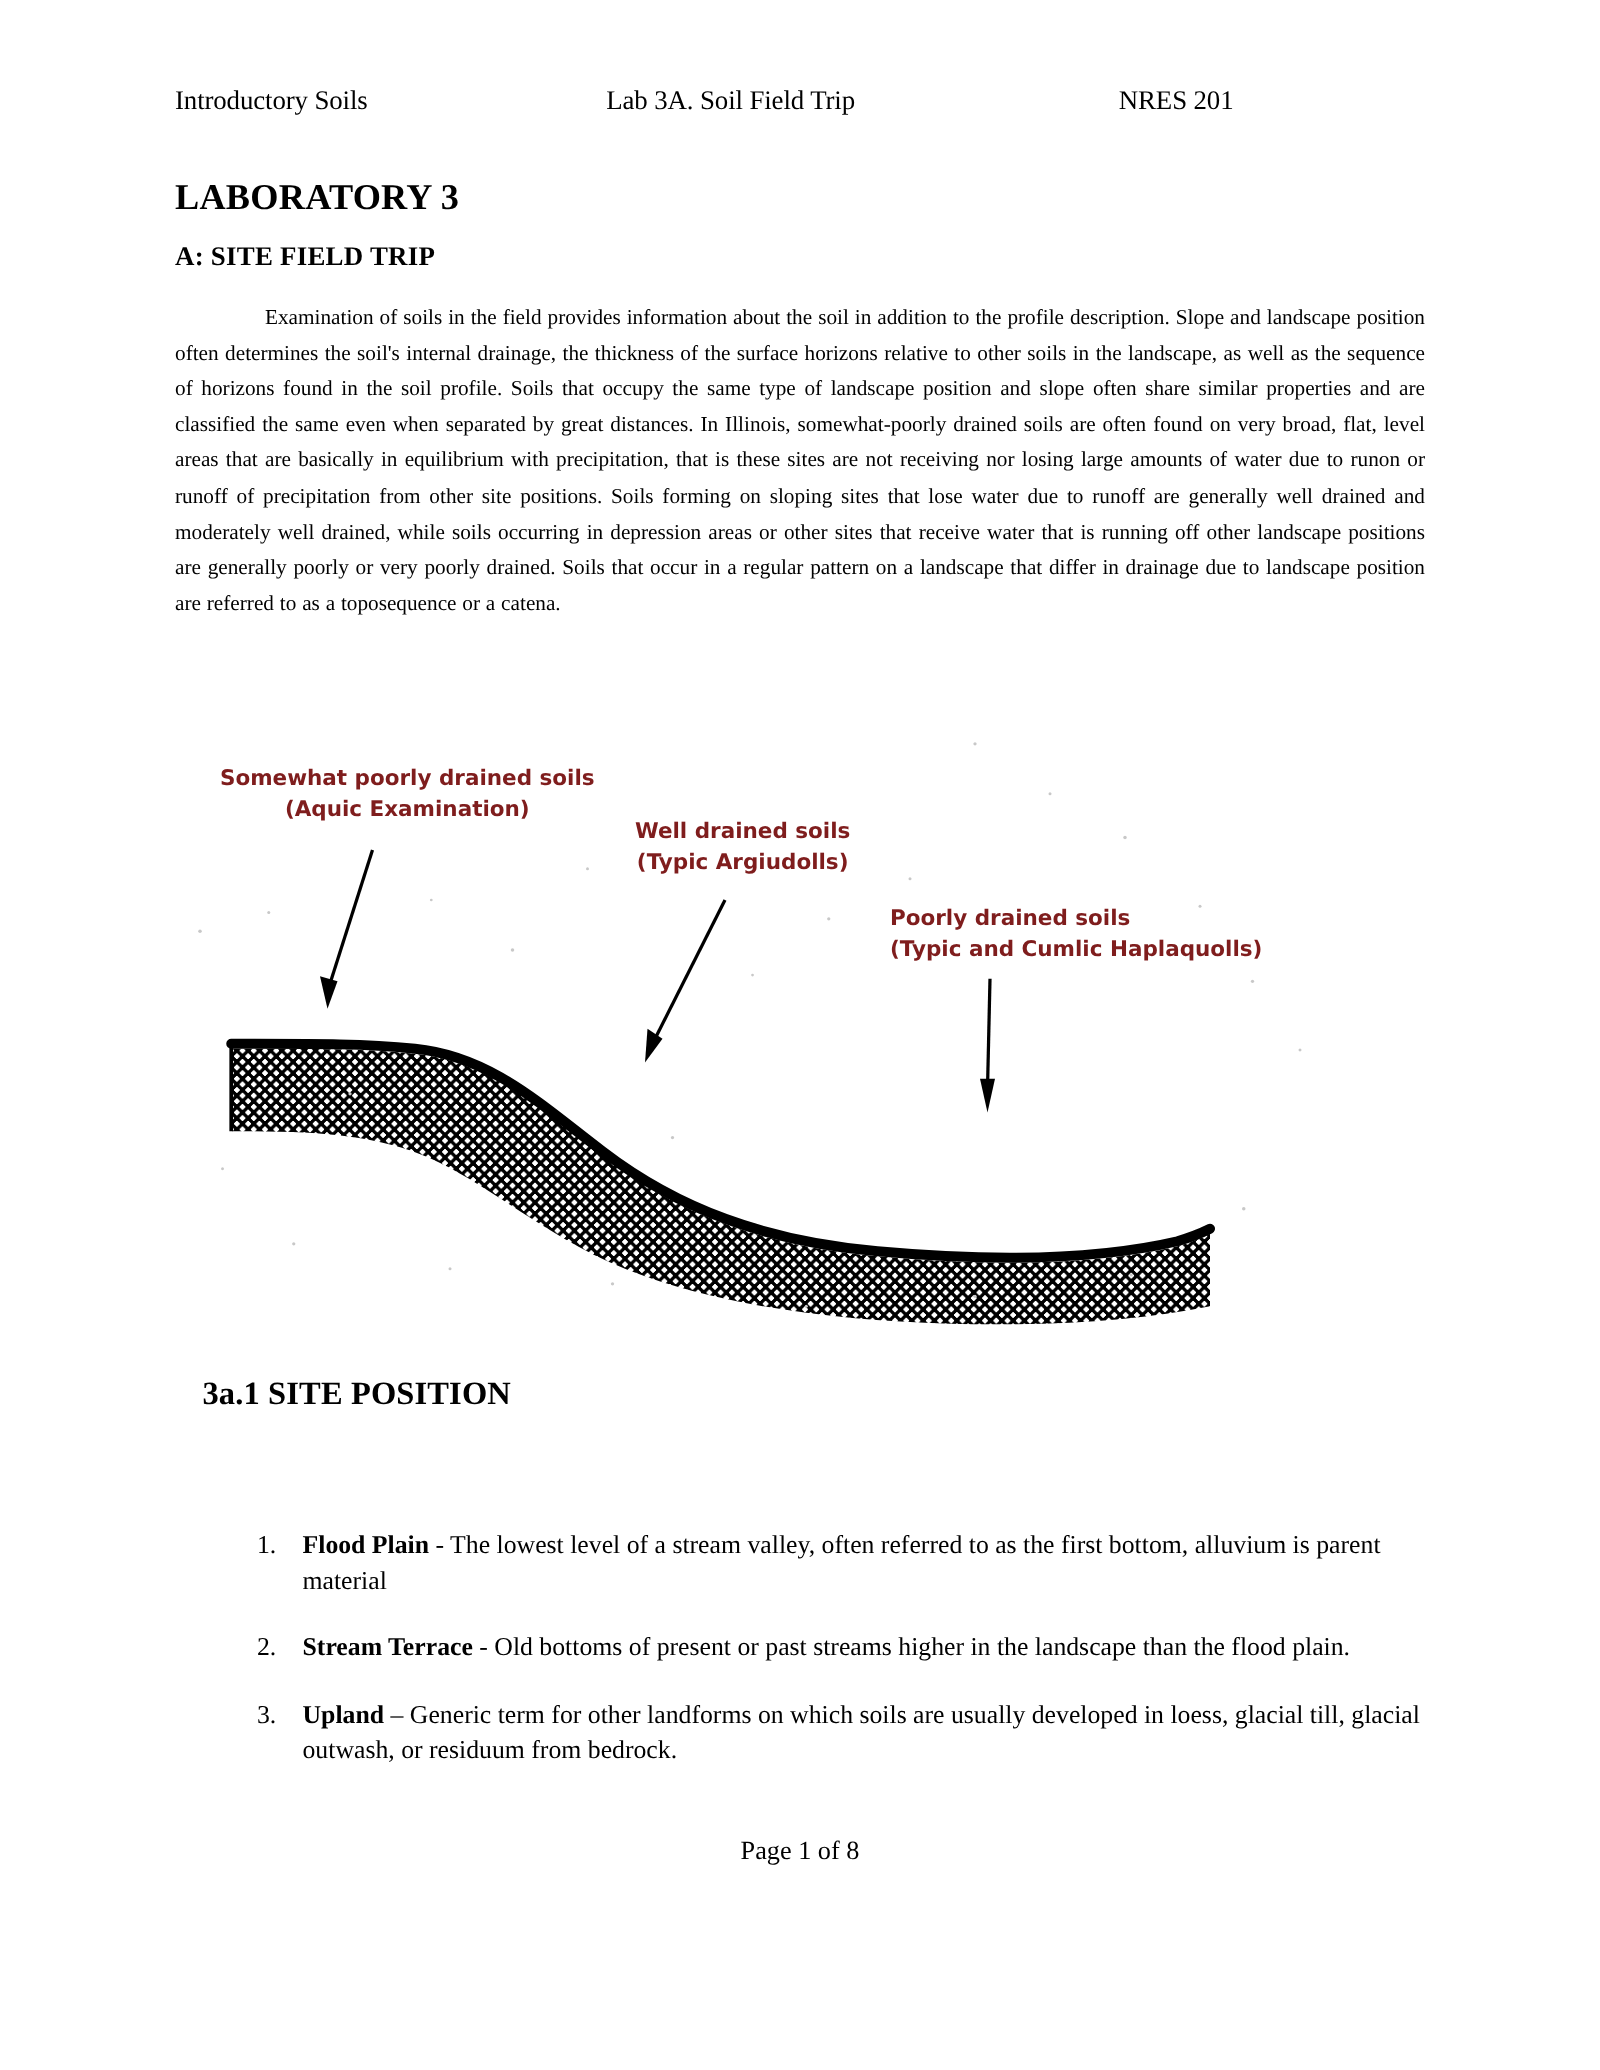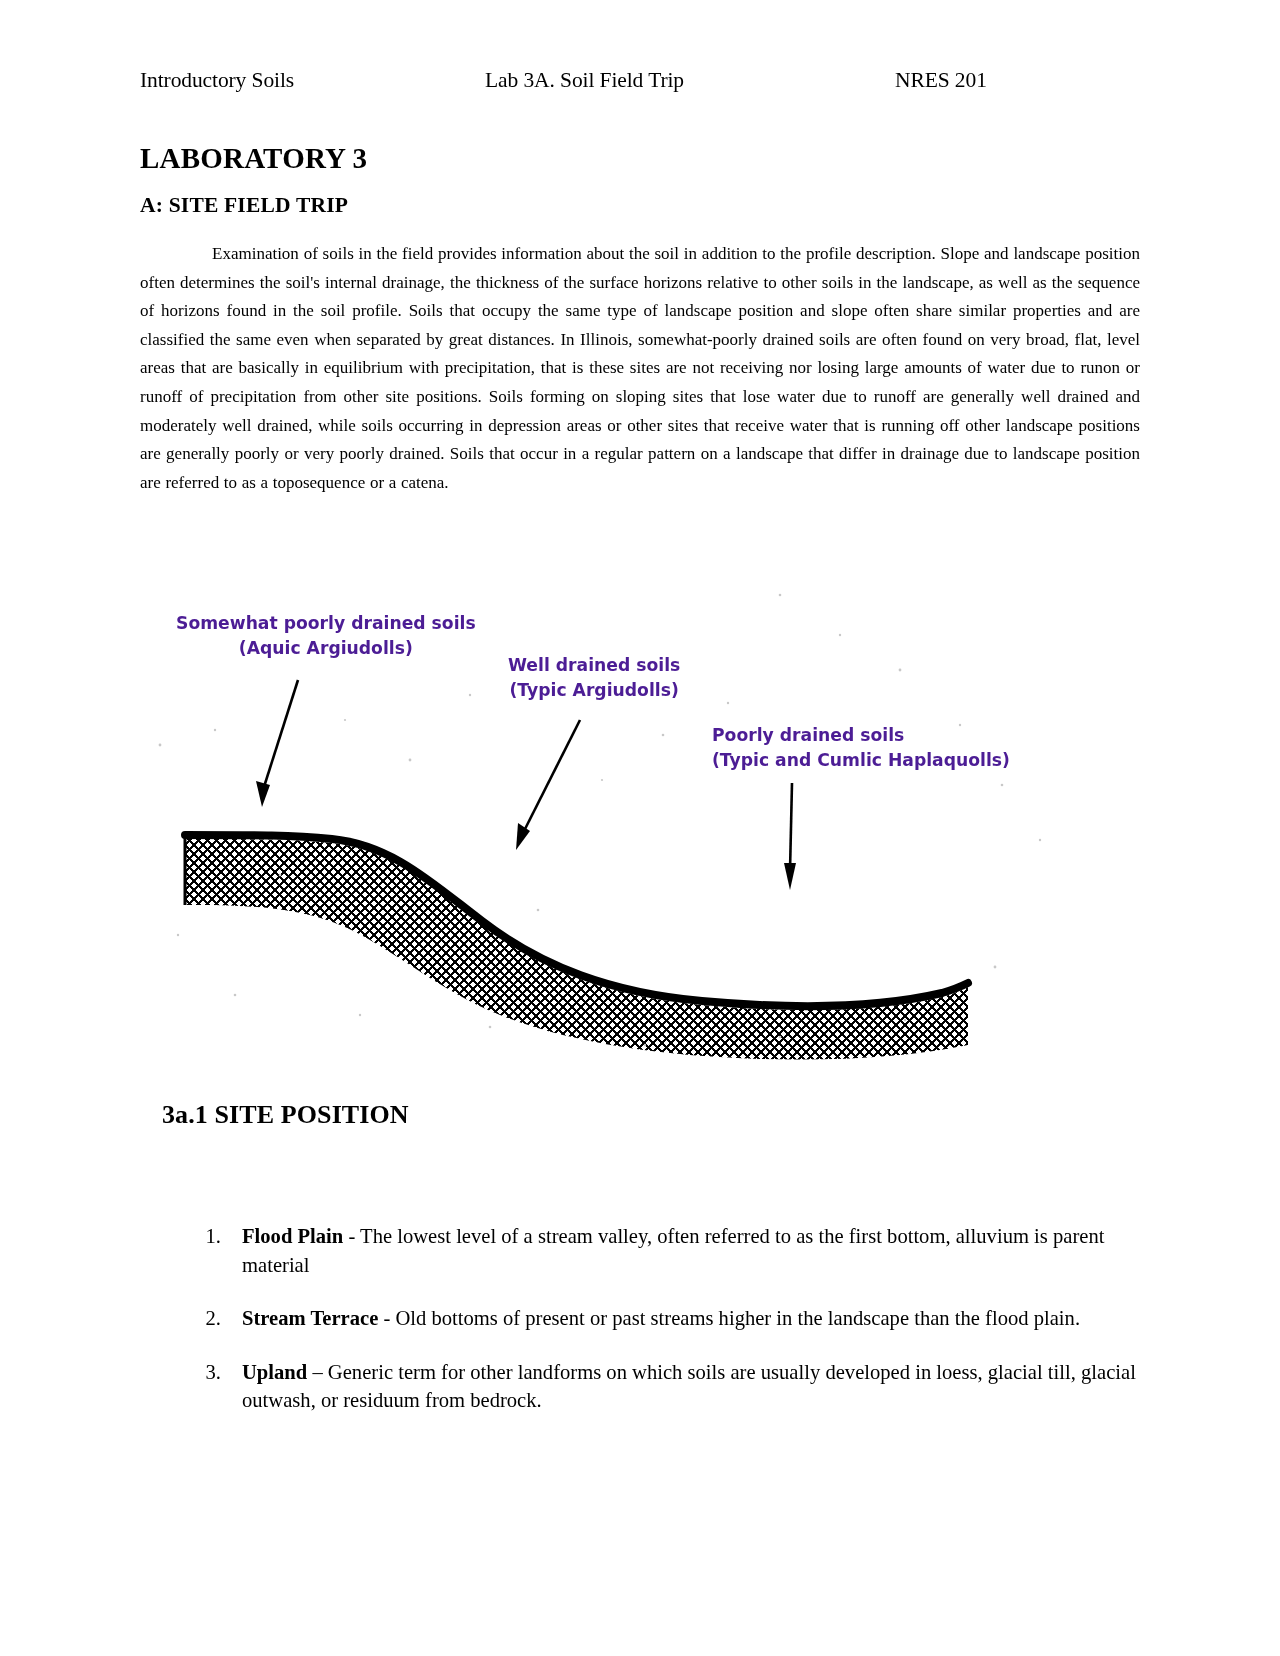--- a/index.html
+++ b/index.html
@@ -122,21 +122,21 @@
   }
   .figure svg { display: block; }
 
   .fig-label {
     position: absolute;
     font-family: "DejaVu Sans", "Liberation Sans", sans-serif;
     font-weight: bold;
     font-size: 17.2px;
     line-height: 25px;
     white-space: nowrap;
-    color: #4c1d95;
+    color: #7f1d1d;
   }
   .fig-label .l2 { display: block; text-align: center; }
 
   #lbl-swp { left: 36px;  top: 36px;  text-align: center; }
   #lbl-wd  { left: 368px; top: 78px;  text-align: left; }
   #lbl-pd  { left: 572px; top: 148px; text-align: left; }
 </style>
 </head>
 <body>
 
@@ -240,21 +240,21 @@
           <circle cx="505" cy="470" r="1.2"></circle>
         <circle cx="350" cy="452" r="1.3"></circle>
           <circle cx="220" cy="440" r="1.2"></circle>
         <circle cx="95" cy="420" r="1.3"></circle>
           <circle cx="38" cy="360" r="1.2"></circle>
       </g>
     </svg>
 
     <div class="fig-label" id="lbl-swp">
       <span class="l1">Somewhat poorly drained soils</span>
-      <span class="l2">(Aquic Argiudolls)</span>
+      <span class="l2">(Aquic Examination)</span>
     </div>
 
     <div class="fig-label" id="lbl-wd">
       <span class="l1">Well drained soils</span>
       <span class="l2">(Typic Argiudolls)</span>
     </div>
 
     <div class="fig-label" id="lbl-pd">
       <span class="l1">Poorly drained soils</span>
       <span class="l2">(Typic and Cumlic Haplaquolls)</span>
@@ -273,14 +273,15 @@
     <div class="li">
       <span class="num">2.</span><b>Stream Terrace</b><span> - Old bottoms of present or past streams higher in the landscape than the flood plain.</span>
     </div>
 
     <div class="li">
       <span class="num">3.</span><b>Upland</b><span> – Generic term for other landforms on which soils are usually developed in loess, glacial till, glacial outwash, or residuum from bedrock.</span>
     </div>
 
   </div>
 
+  <div class="footer">Page 1 of 8</div>
 
 </div>
 
 </body></html>

